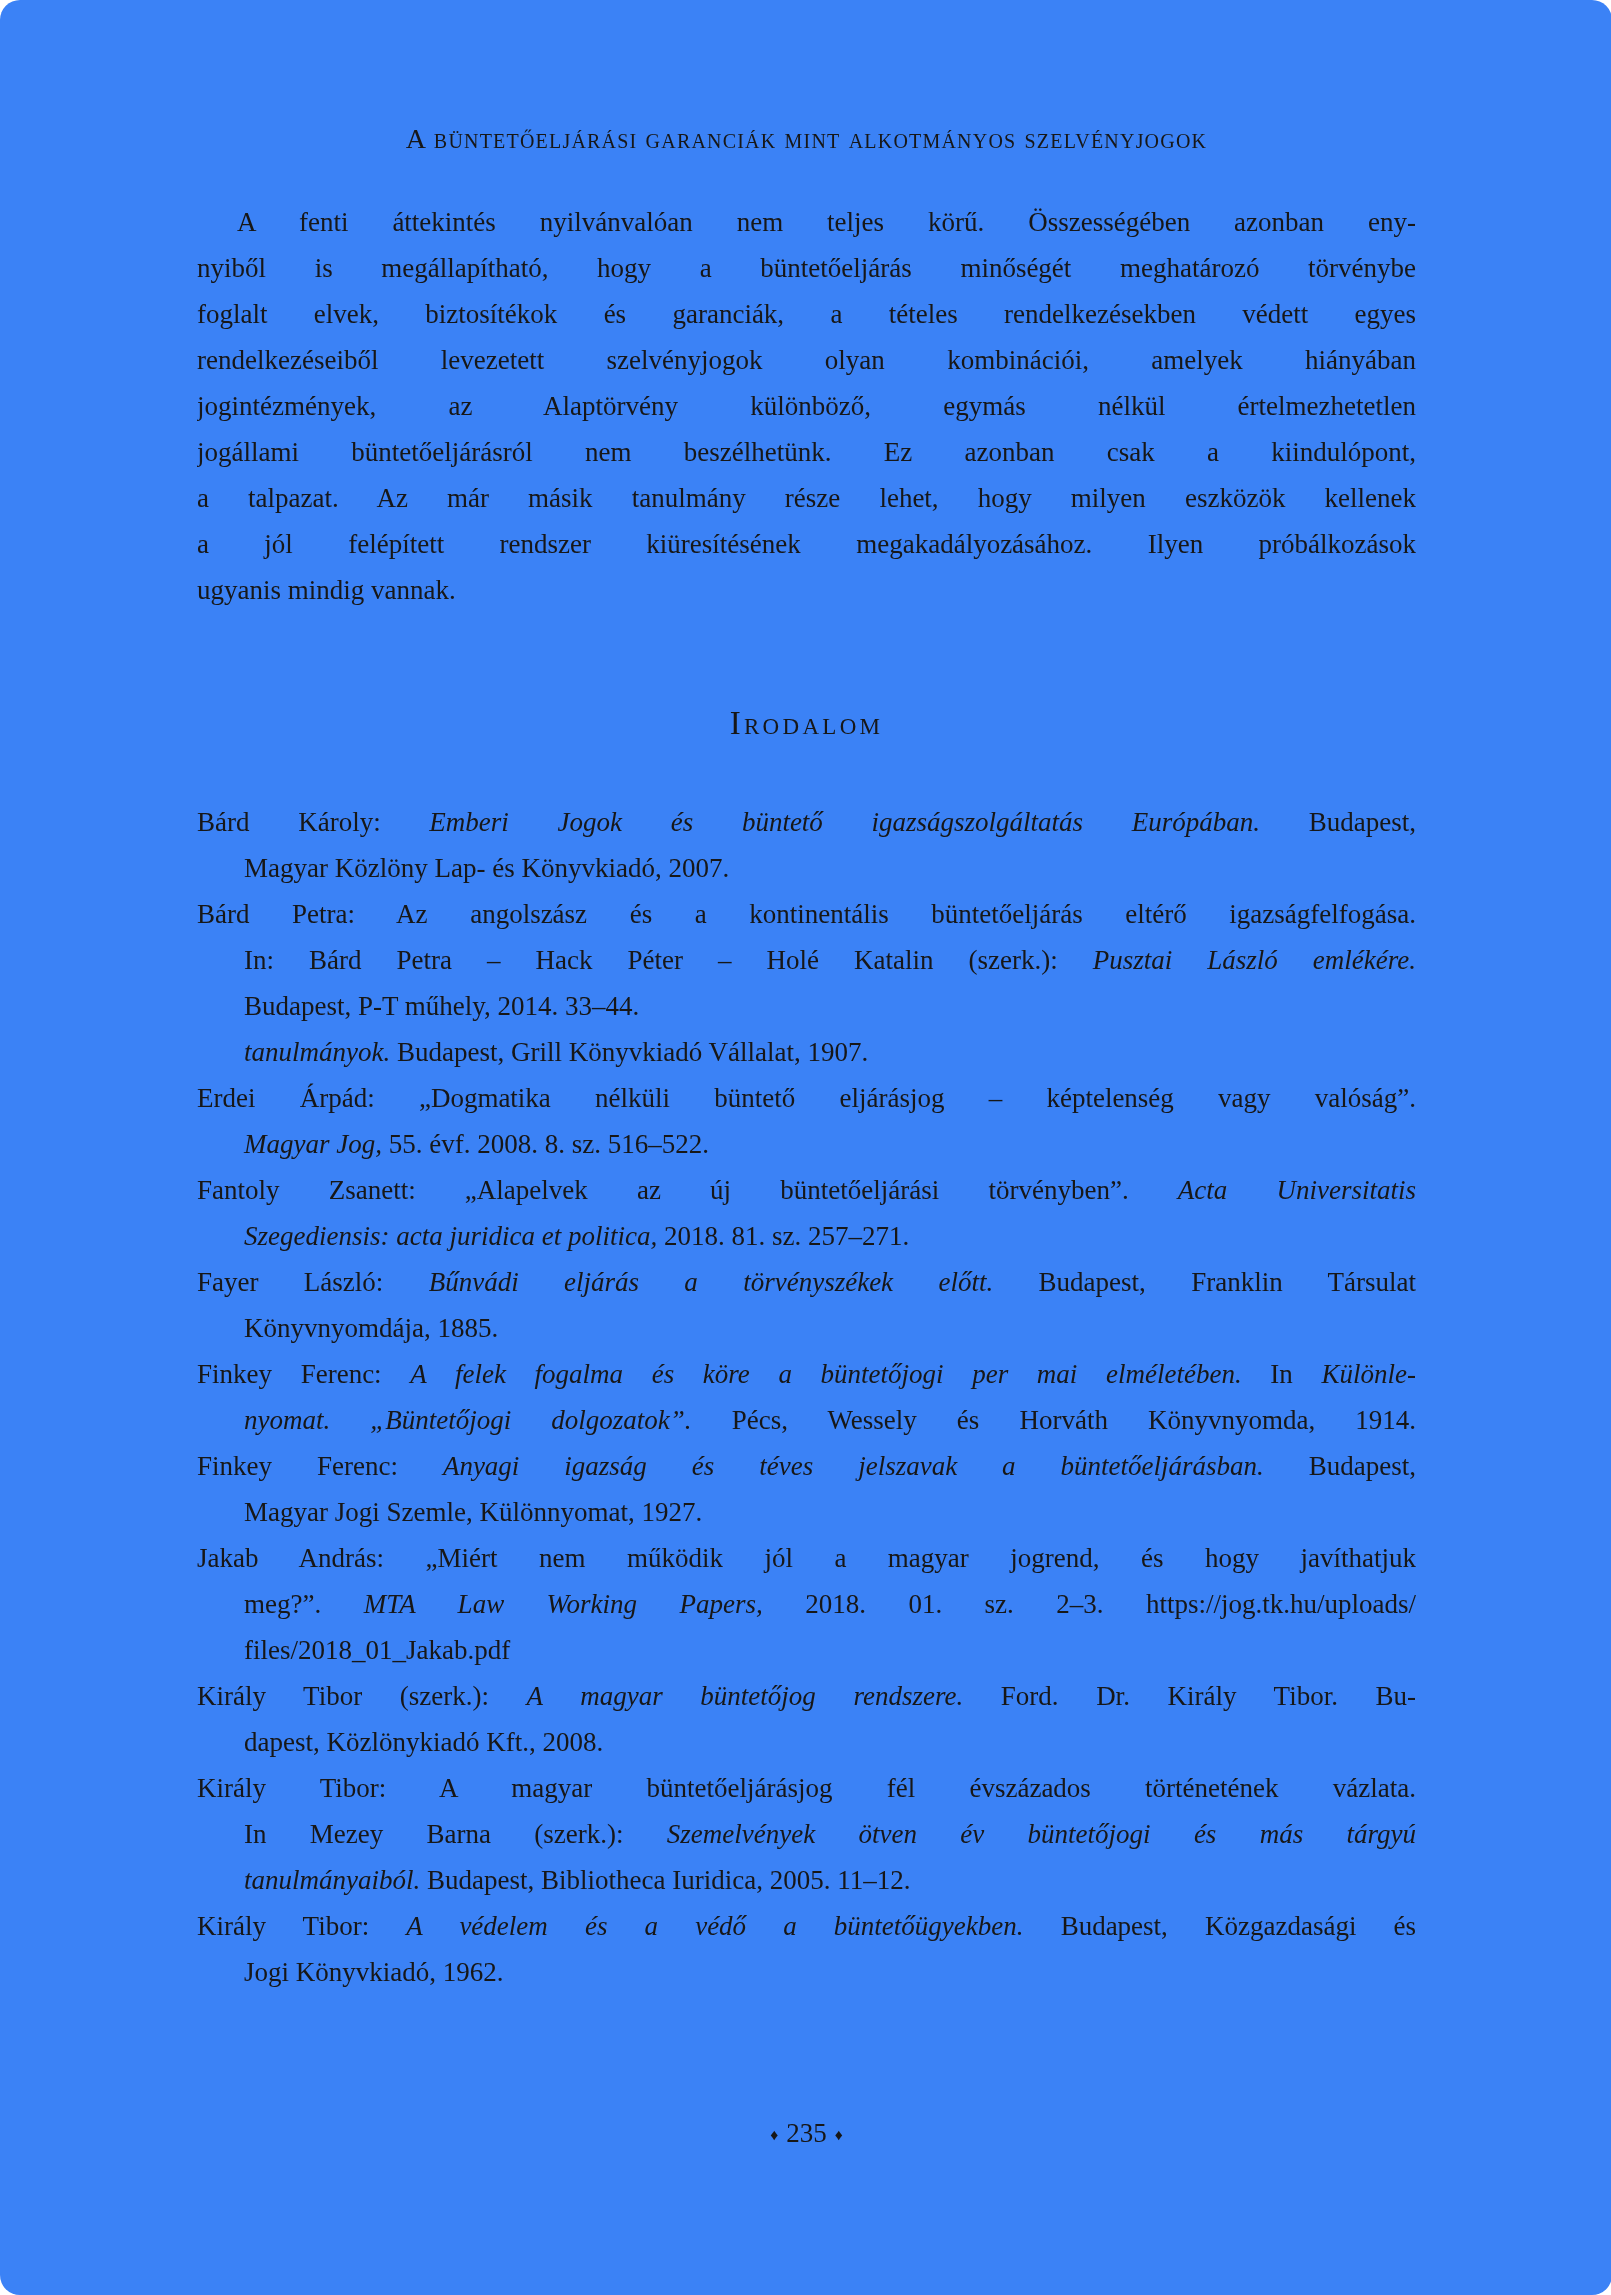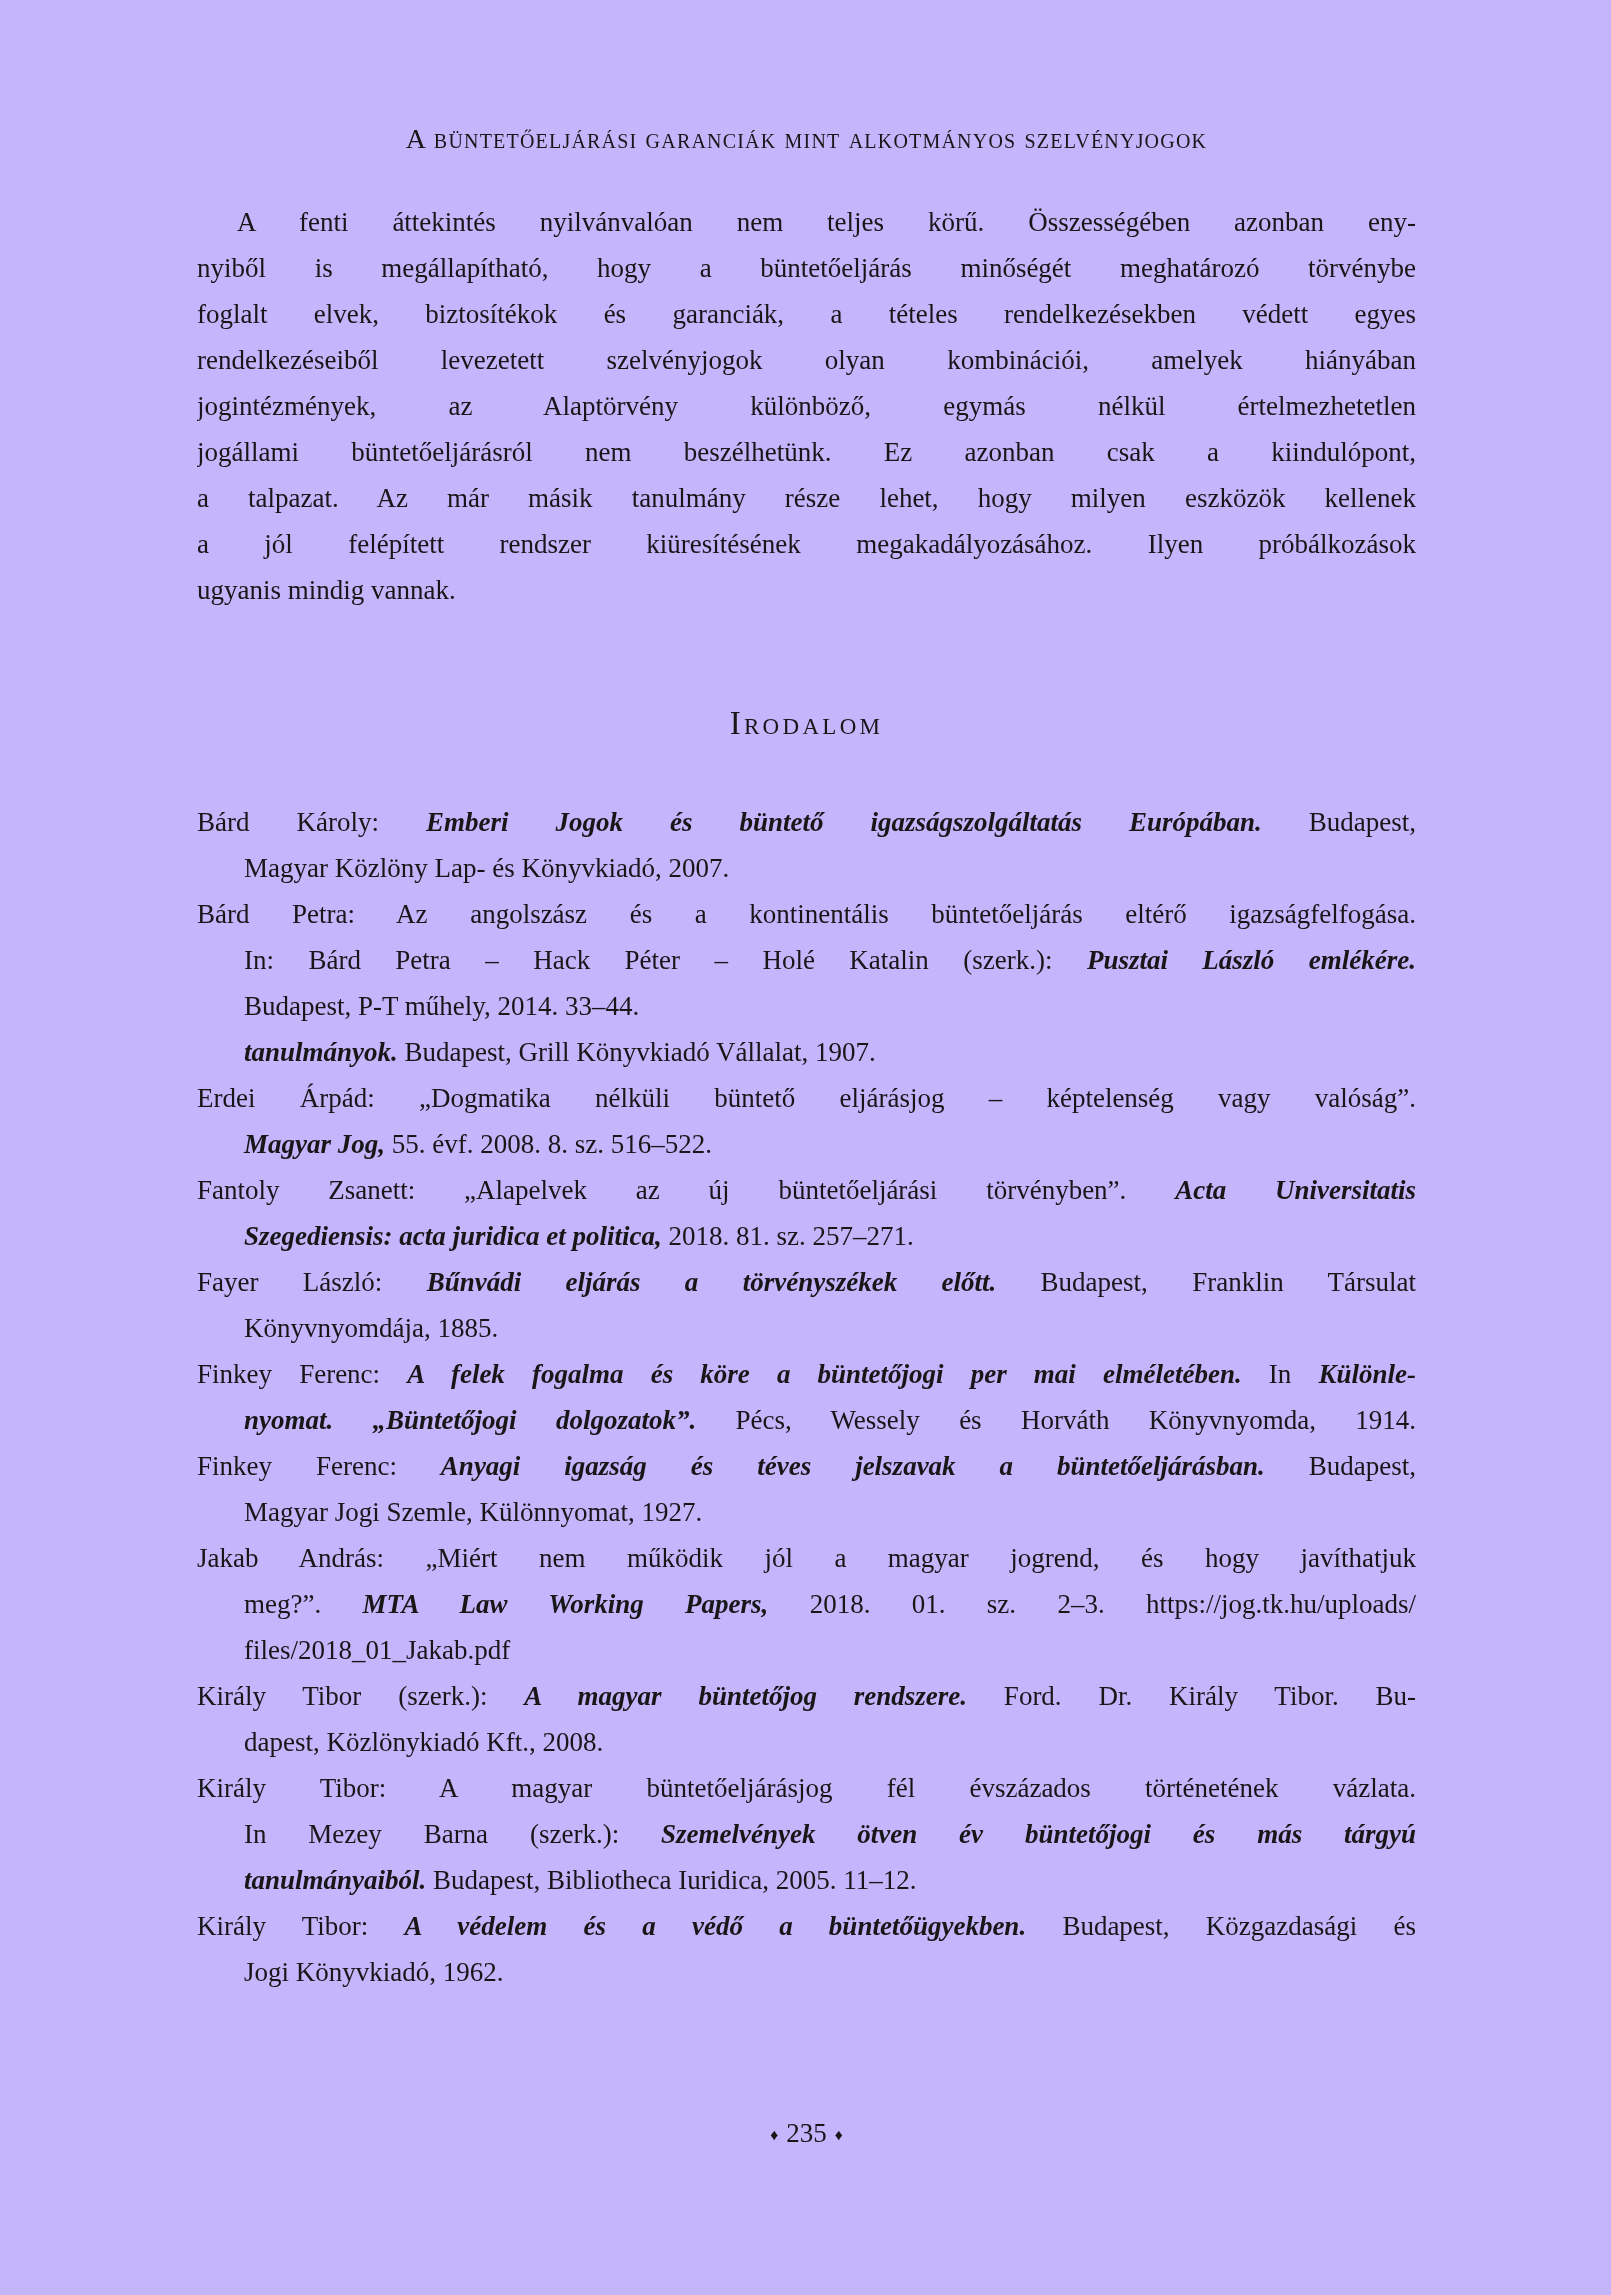--- a/index.html
+++ b/index.html
@@ -1,22 +1,23 @@
 <!DOCTYPE html>
 <html lang="hu" style="font-size:13.2px"><head>
 <meta charset="utf-8">
 <style>
   html,body { margin:0; padding:0; background:#ffffff; }
   .page {
     position:relative;
     width:1612px; height:2295px;
-    background:#c4b5fd;
+    background:#3b82f6;
     font-family:"Liberation Serif","DejaVu Serif",serif;
     color:#171717;
     overflow:hidden;
+    border-radius:20px;
   }
   .running-head {
     position:absolute; left:197px; top:121px; width:1219px;
     text-align:center;
     font-variant:small-caps;
     font-size:28px; line-height:36px;
     letter-spacing:1.2px;
   }
   .paragraph {
     position:absolute; left:197px; top:199px; width:1219px;
@@ -35,21 +36,21 @@
     text-align:center;
     font-weight:normal;
     font-variant:small-caps;
     font-size:33px; line-height:36px;
     letter-spacing:3.3px;
   }
   .bibliography {
     position:absolute; left:197px; top:799px; width:1219px;
     font-size:27px;
   }
-  .it { font-style:italic;font-weight:bold; }
+  .it { font-style:italic; }
   .page-footer {
     position:absolute; left:197px; top:2115px; width:1219px;
     text-align:center;
     font-size:27px; line-height:36px;
   }
   .orn { font-size:15.7px; vertical-align:2.5px; }
   .pagenum { margin:0 8px; }
 </style>
 </head>
 <body>

